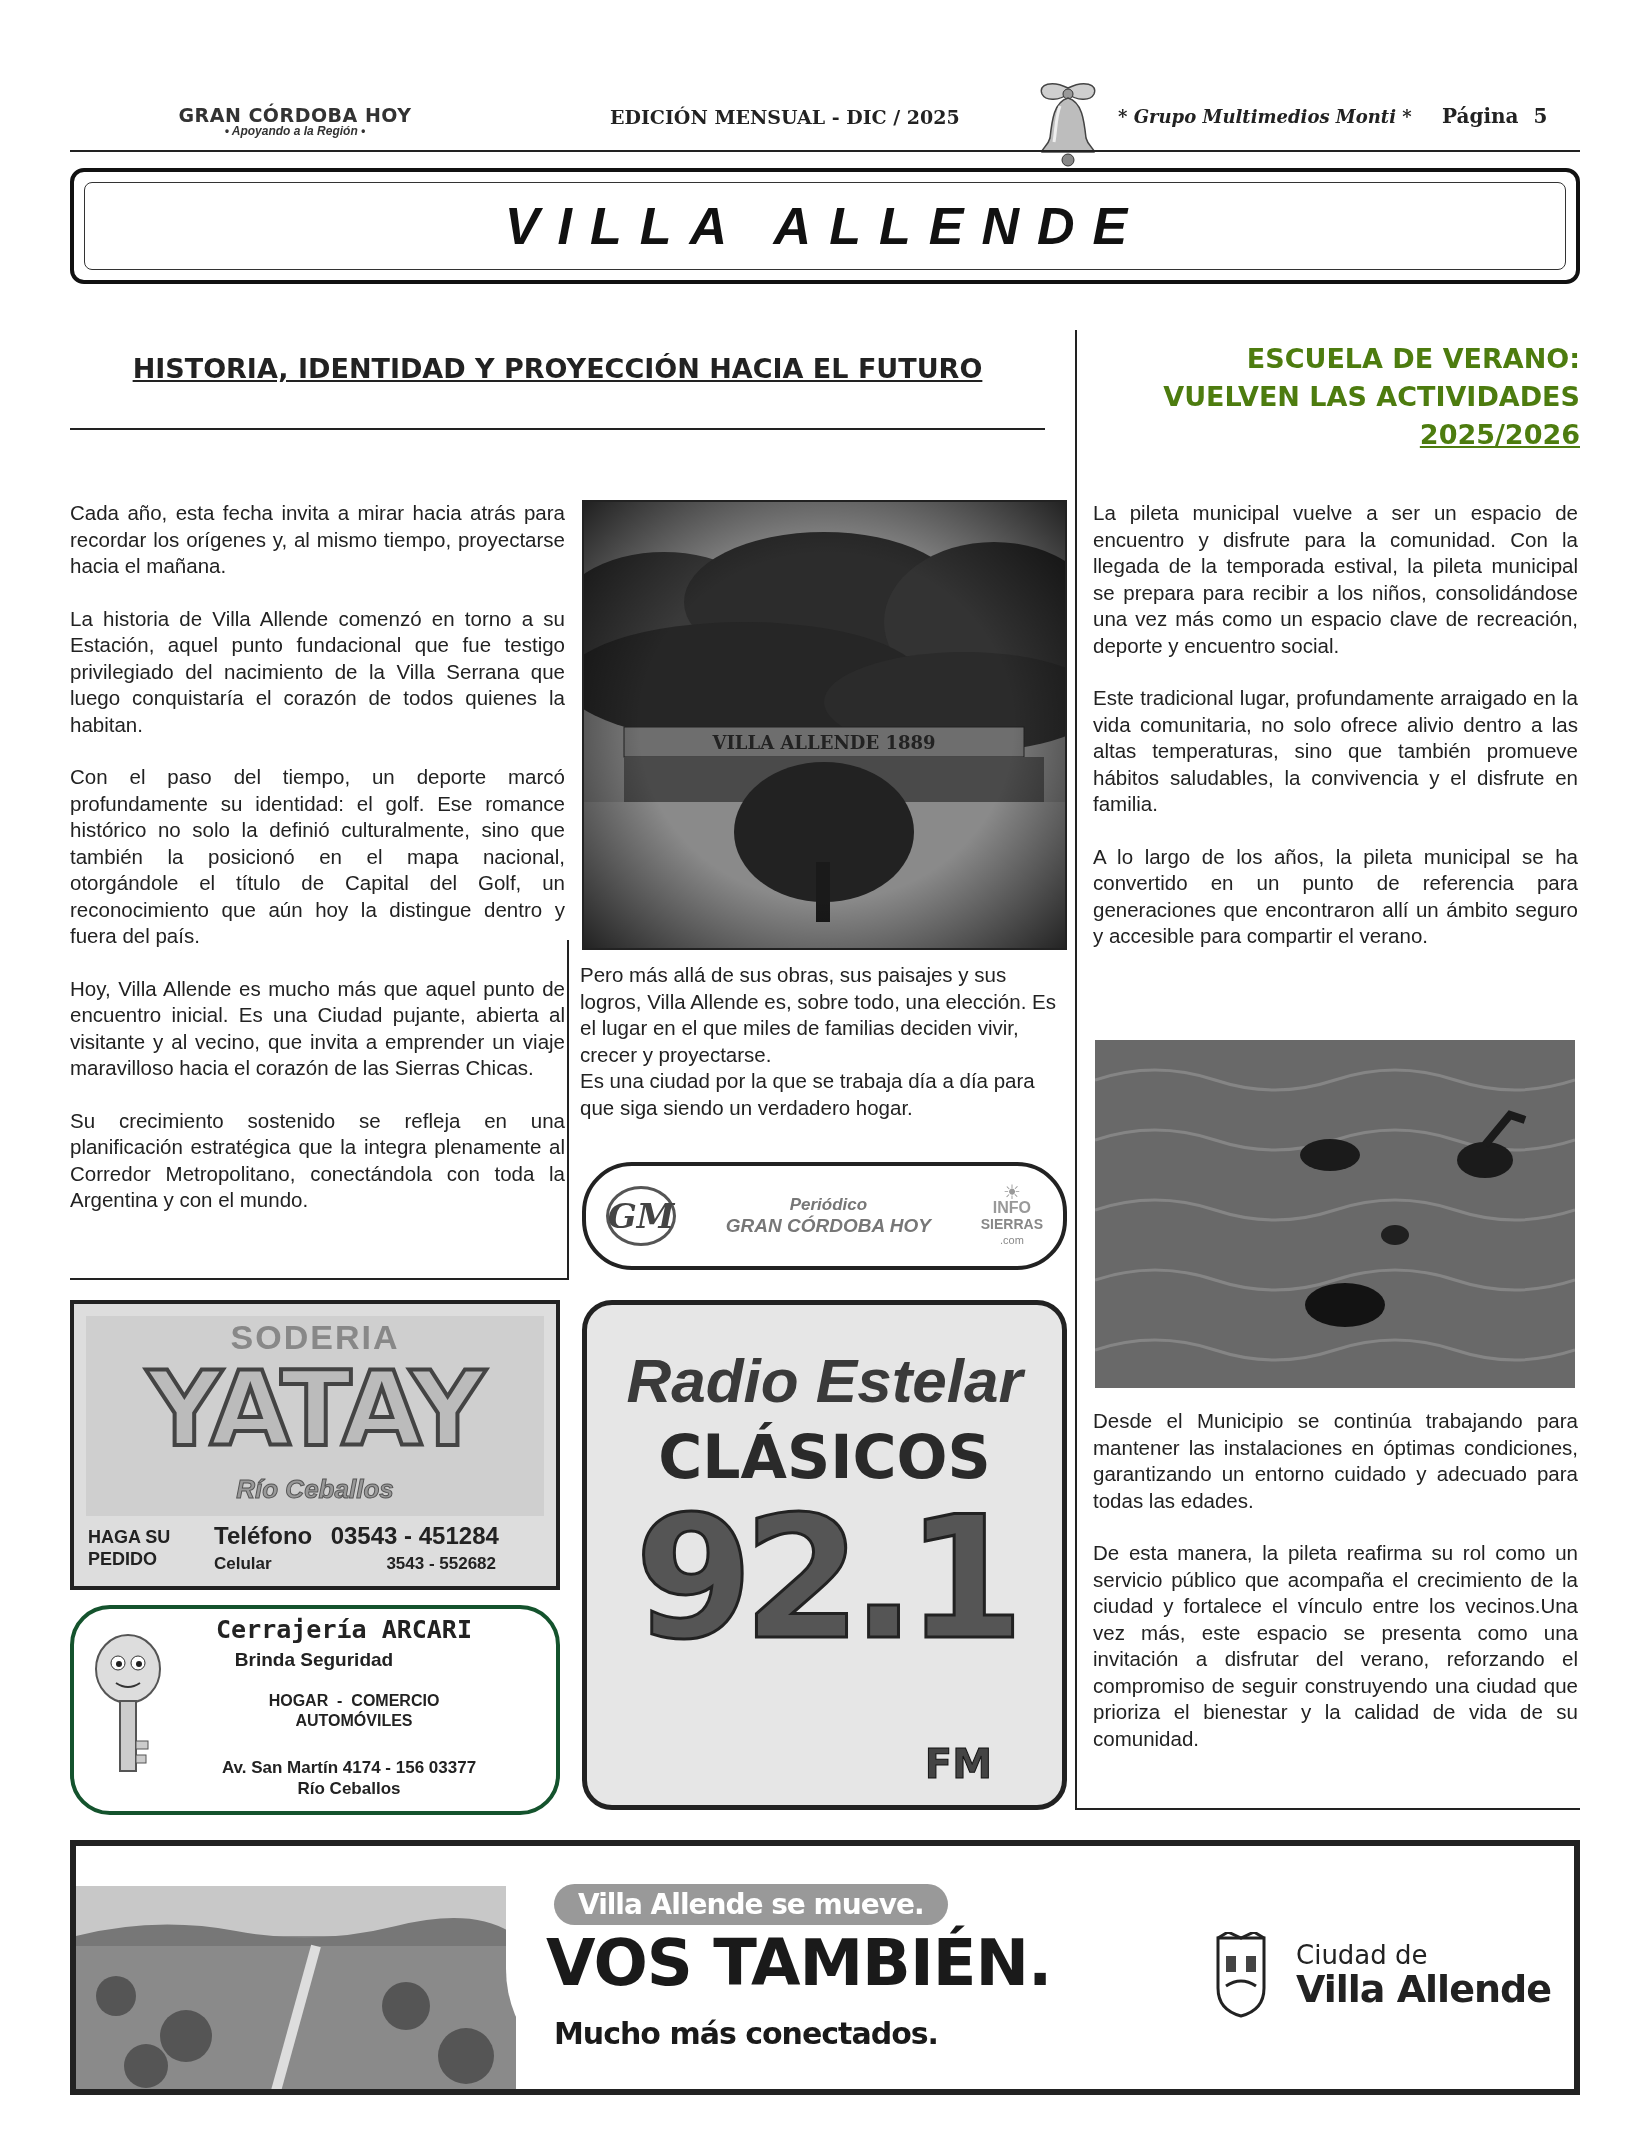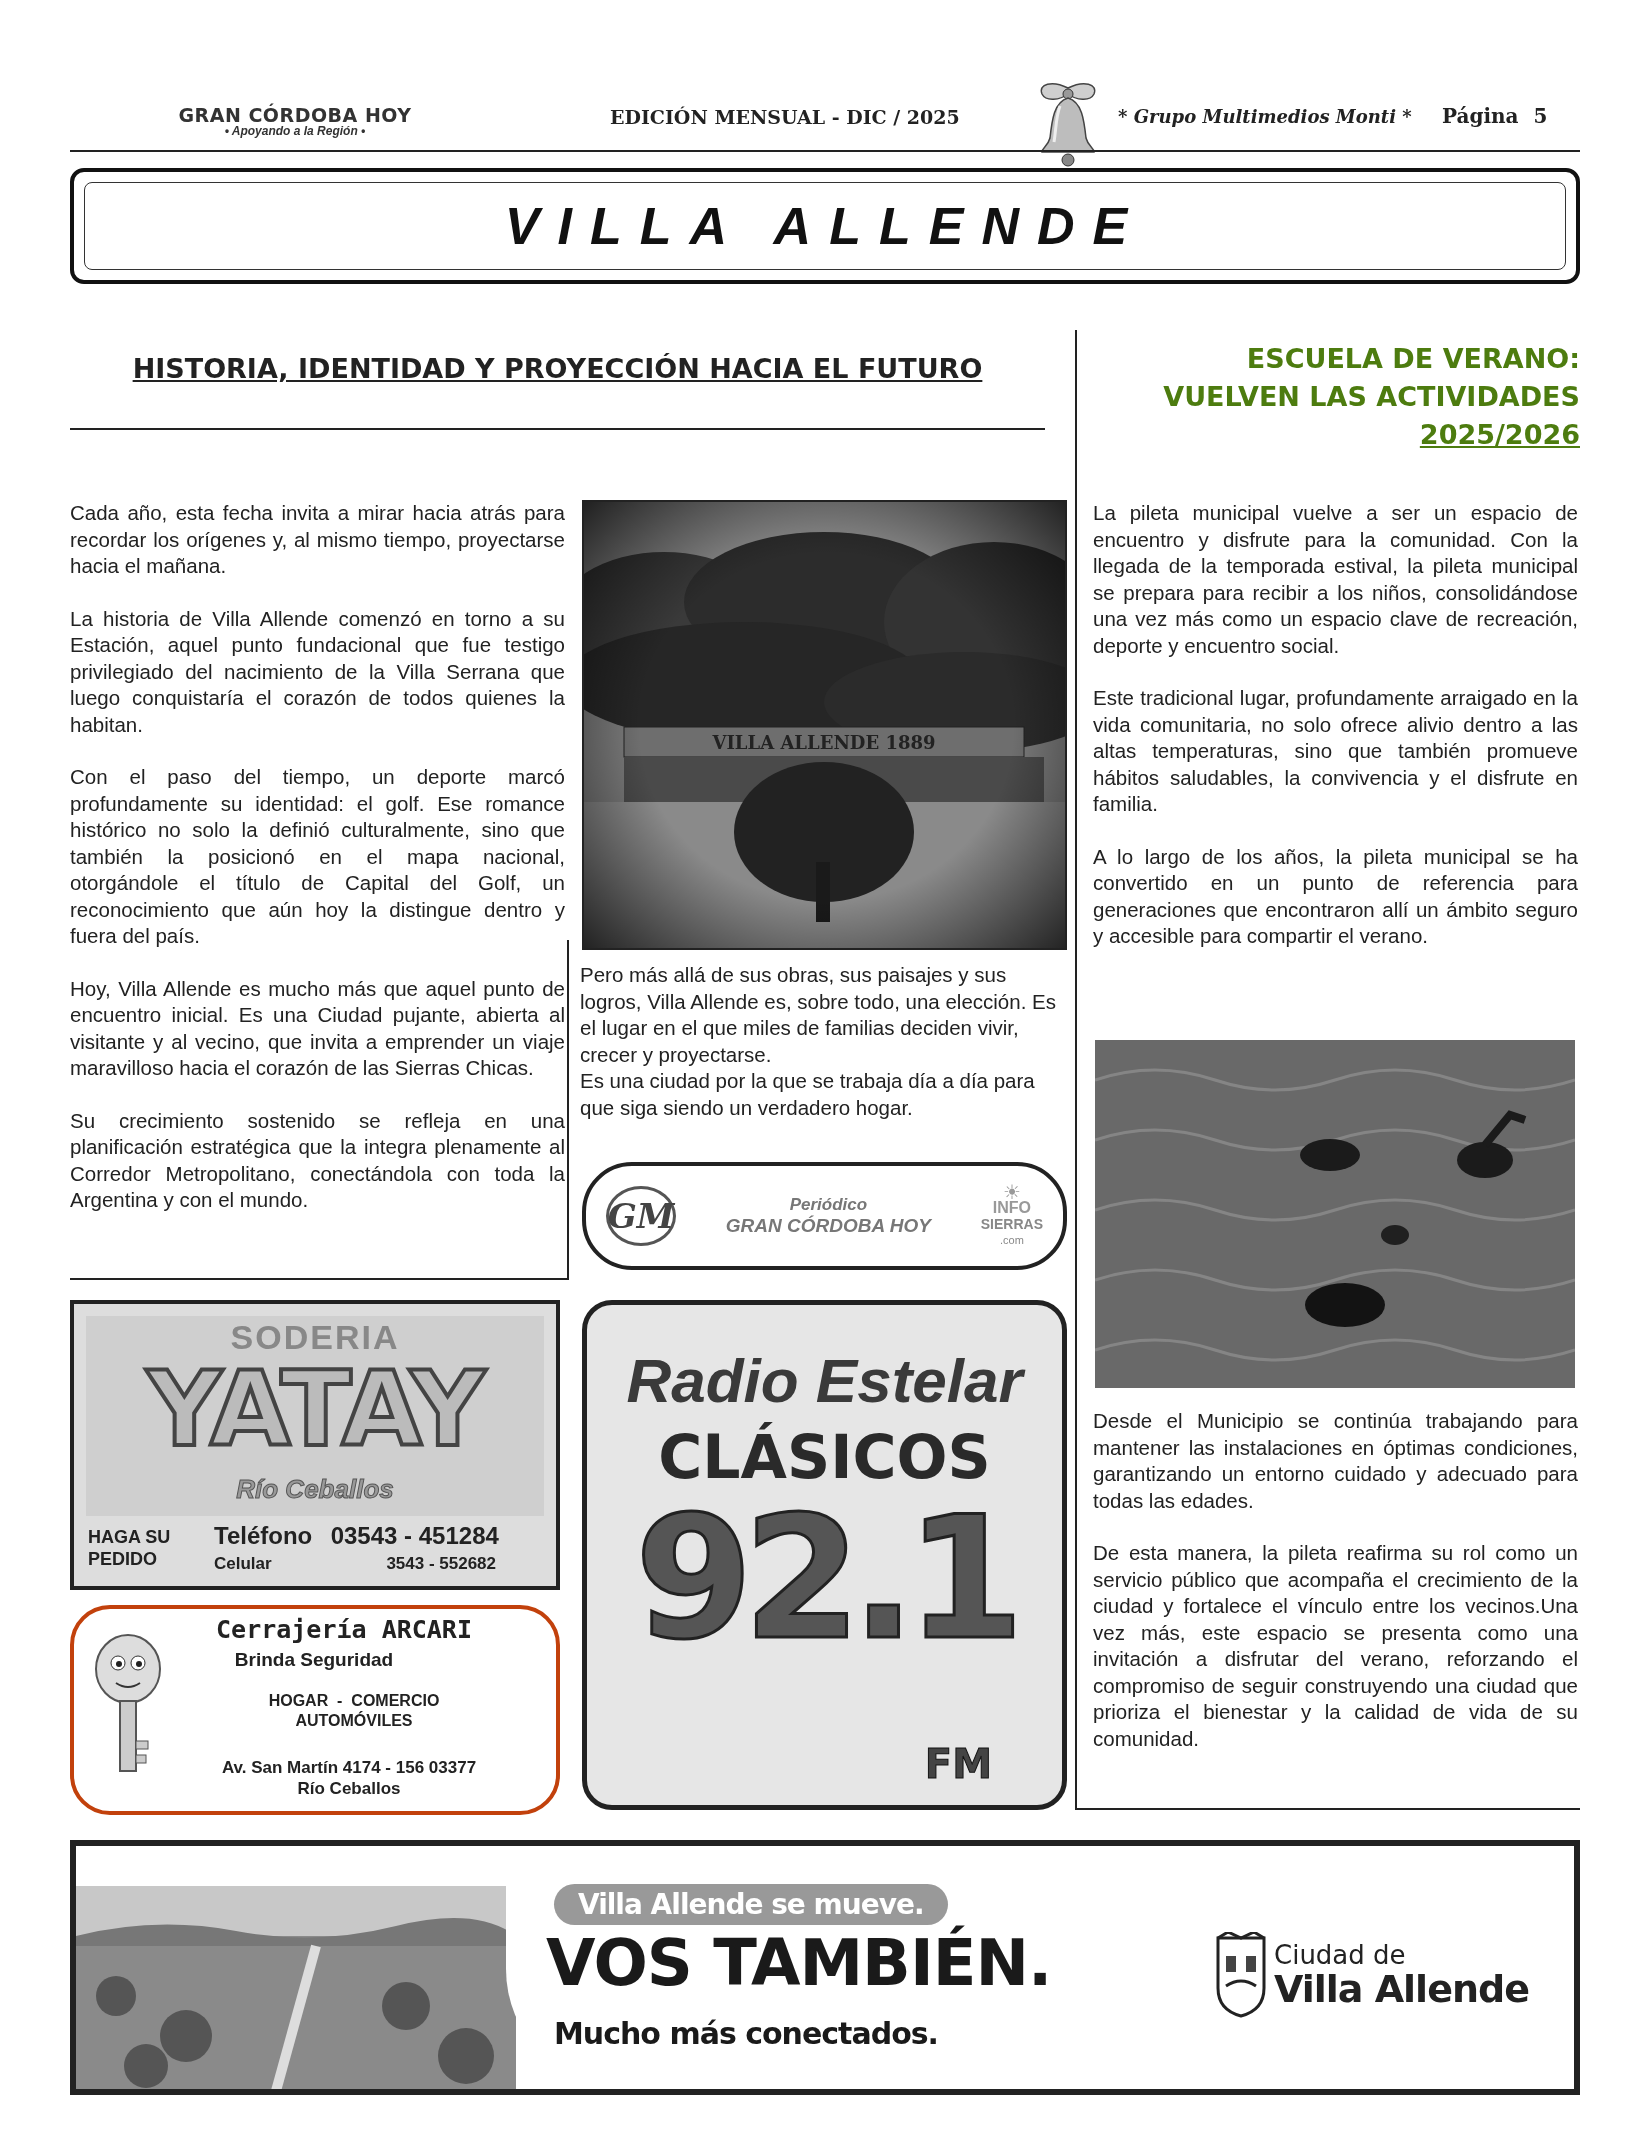--- a/index.html
+++ b/index.html
@@ -44,21 +44,21 @@
 
   
   .photo { background: #555; overflow: hidden; }
   .photo-villa { left: 582px; top: 500px; width: 485px; height: 450px; border: 2px solid #222; }
   .photo-pool { left: 1095px; top: 1040px; width: 480px; height: 348px; }
 
   
   .ad-gm { left: 582px; top: 1162px; width: 485px; height: 108px; border: 4px solid #222; border-radius: 50px; display: flex; align-items: center; padding: 0 20px; gap: 10px; }
   .ad-radio { left: 582px; top: 1300px; width: 485px; height: 510px; border: 5px solid #222; border-radius: 30px; background: #e6e6e6; text-align: center; }
   .ad-yatay { left: 70px; top: 1300px; width: 490px; height: 290px; border: 4px solid #222; background: #ddd; }
-  .ad-arcari { left: 70px; top: 1605px; width: 490px; height: 210px; border: 4px solid #c2410c; border-radius: 40px; }
+  .ad-arcari { left: 70px; top: 1605px; width: 490px; height: 210px; border: 4px solid #14532d; border-radius: 40px; }
   .ad-banner { left: 70px; top: 1840px; width: 1510px; height: 255px; border: 6px solid #222; background: #fff; overflow: hidden; }
 </style>
 </head>
 <body>
 
 <div class="abs masthead">
   <div class="name">GRAN CÓRDOBA HOY</div>
   <div class="tag">• Apoyando a la Región •</div>
 </div>
 <div class="abs edition">EDICIÓN MENSUAL - DIC / 2025</div>
@@ -249,21 +249,21 @@
           <circle cx="390" cy="170" r="28"></circle>
           <circle cx="70" cy="180" r="22"></circle>
         </g>
       <path d="M200 205 L240 60" stroke="#ddd" stroke-width="10"></path>
     </svg>
   </div>
   <div style="position:absolute;left:430px;top:0;width:660px;height:243px;background:#fff;border-radius:0 0 0 120px;"></div>
   <div style="position:absolute;left:478px;top:38px;padding:4px 24px;background:#999;color:#fff;border-radius:30px;font-family:'DejaVu Sans',sans-serif;font-weight:bold;font-size:28px;letter-spacing:-1px;">Villa Allende se mueve.</div>
   <div style="position:absolute;left:470px;top:80px;font-family:'DejaVu Sans',sans-serif;font-weight:bold;font-size:64px;letter-spacing:-1px;color:#1a1a1a;">VOS TAMBIÉN.</div>
   <div style="position:absolute;left:478px;top:170px;font-family:'DejaVu Sans',sans-serif;font-weight:bold;font-size:30px;letter-spacing:-1px;color:#1a1a1a;">Mucho más conectados.</div>
-  <div style="position:absolute;left:1136px;top:86px;display:flex;align-items:center;gap:4px;">
+  <div style="position:absolute;left:1136px;top:86px;display:flex;align-items:center;gap:26px;">
     <div style="width:58px;height:86px;">
       <svg width="58" height="86" viewBox="0 0 58 86">
         <path d="M6 6 L52 6 L52 56 Q52 78 29 84 Q6 78 6 56Z" fill="#fff" stroke="#222" stroke-width="3"></path>
         <path d="M6 6 L16 0 L29 6 L42 0 L52 6" stroke="#222" stroke-width="3" fill="none"></path>
         <rect x="14" y="24" width="10" height="16" fill="#444"></rect>
           <rect x="34" y="24" width="10" height="16" fill="#444"></rect>
         <path d="M14 54 Q29 44 44 54" stroke="#222" stroke-width="3" fill="none"></path>
       </svg>
     </div>
     <div>

